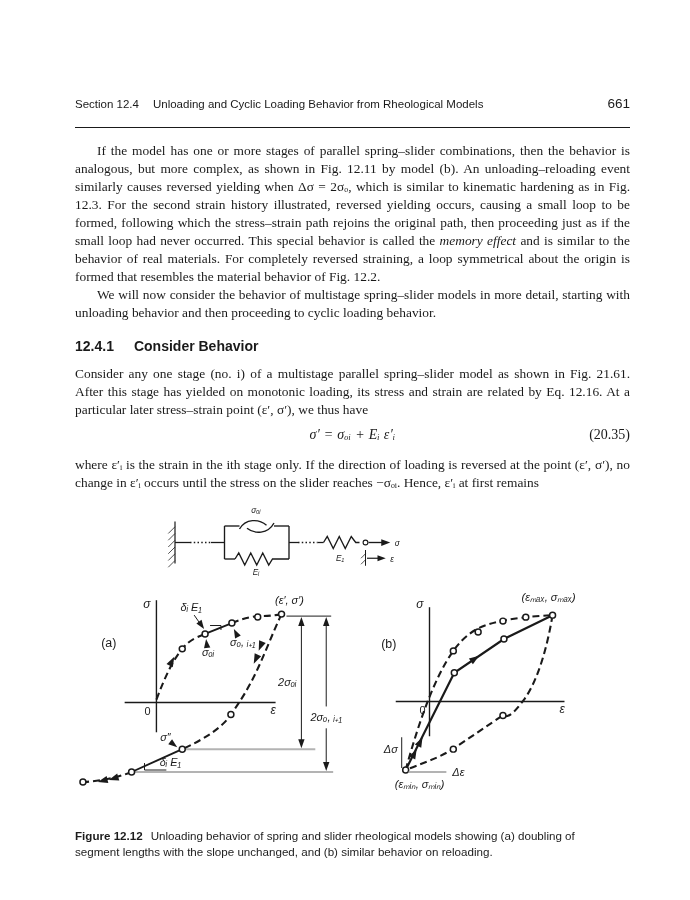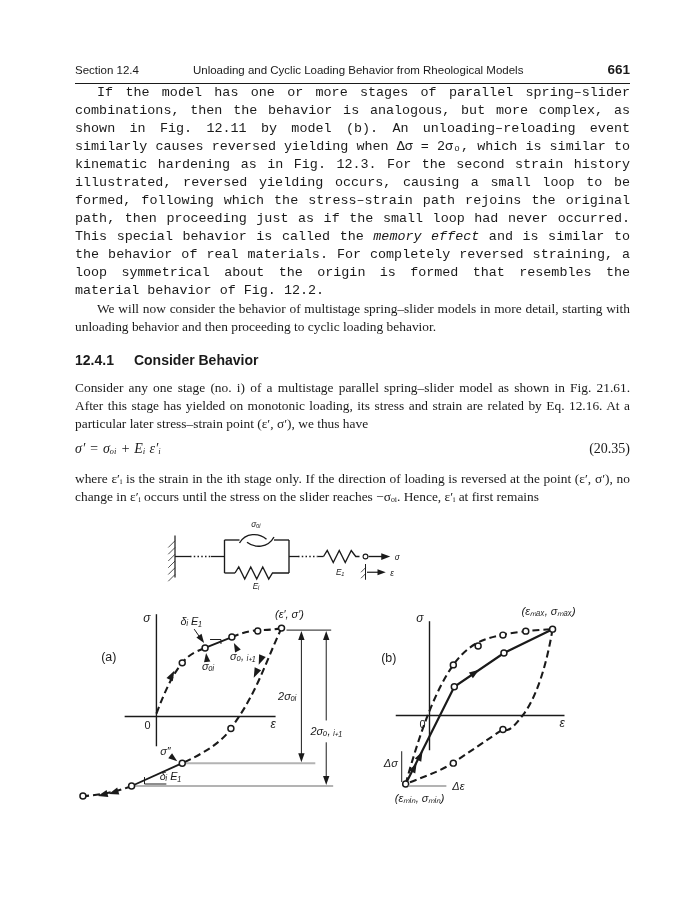--- a/index.html
+++ b/index.html
@@ -8,52 +8,51 @@
     width:690px;height:900px;
     background:#ffffff;
     box-sizing:border-box;
     padding:0 60px 0 75px;
     overflow:hidden;
     color:#1a1a1a;
     font-family:"Liberation Serif", serif;
   }
   
   .running-head{
-    margin-top:62px;
+    margin-top:96px;
     display:flex;align-items:baseline;
     font-family:"Liberation Sans", sans-serif;
     font-size:11.5px;
     border-bottom:1.5px solid #1a1a1a;
-    padding-bottom:6px;
-    gap:40px;
+    padding-bottom:16px;
   }
   .running-head .sec{margin-right:14px;}
   .running-head .ttl{flex:1;}
-  .running-head .pageno{font-weight:bold;font-size:13.5px;text-align:right;}
+  .running-head .pageno{font-weight:normal;font-size:13.5px;text-align:right;}
   
   p.body{
     margin:0;width:555px;
     font-size:13.4px;line-height:18px;
     text-align:justify;
   }
-  p.first{font-family:Liberation Mono, monospace;}
+  p.first{margin-top:14px;}
   p.indent{text-indent:22px;}
   h2.subsection{
     font-family:"Liberation Sans", sans-serif;
     font-size:14px;font-weight:bold;
     margin:16px 0 11px 0;
   }
   h2.subsection .num{margin-right:20px;}
   .equation-row{
     position:relative;width:555px;
     margin:8px 0 9px 0;height:20px;
     font-size:14px;
   }
   .equation-row .eq{
-    position:absolute;left:0;right:0;
+    position:absolute;left:0;right:0;text-align:center;
     font-style:italic;letter-spacing:.3px;
   }
   .equation-row .eqno{position:absolute;right:0;font-style:normal;}
   
   figure.fig{margin:10px 0 10px 0;width:555px;}
   .model-wrap{margin:10px 0 2px 88px;width:255px;}
   .graphs{display:flex;gap:4px;margin-top:6px;align-items:flex-start;}
   svg text{
     font-family:"Liberation Sans", sans-serif;
     font-size:11px;fill:#1a1a1a;
@@ -279,15 +278,18 @@
           <line class="thin" x1="40" y1="151" x2="40" y2="182"></line>
           <text x="36" y="167" text-anchor="end" font-style="italic">Δσ</text>
         </g>
         <g>
           <line class="gray" x1="47" y1="186" x2="85" y2="186"></line>
           <text x="91" y="190" font-style="italic">Δε</text>
         </g>
       </svg>
     </div>
 
+    <figcaption>
+      <span class="cap-label">Figure 12.12</span><span>Unloading behavior of spring and slider rheological models showing (a) doubling of segment lengths with the slope unchanged, and (b) similar behavior on reloading.</span>
+    </figcaption>
   </figure>
 
 </div>
 
 </body></html>

